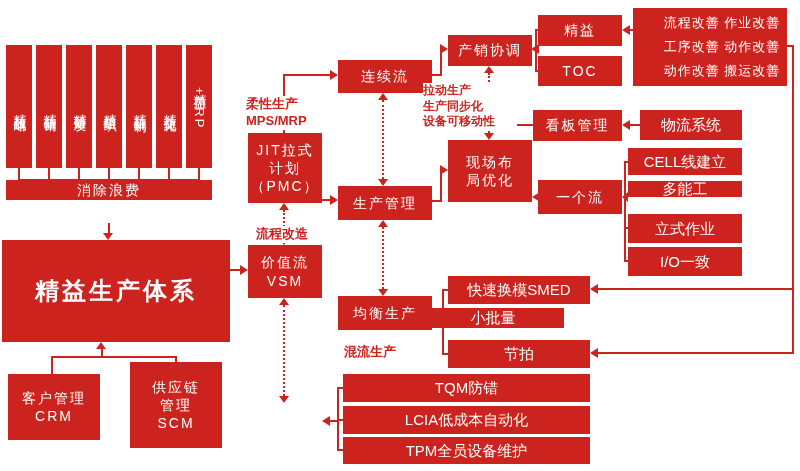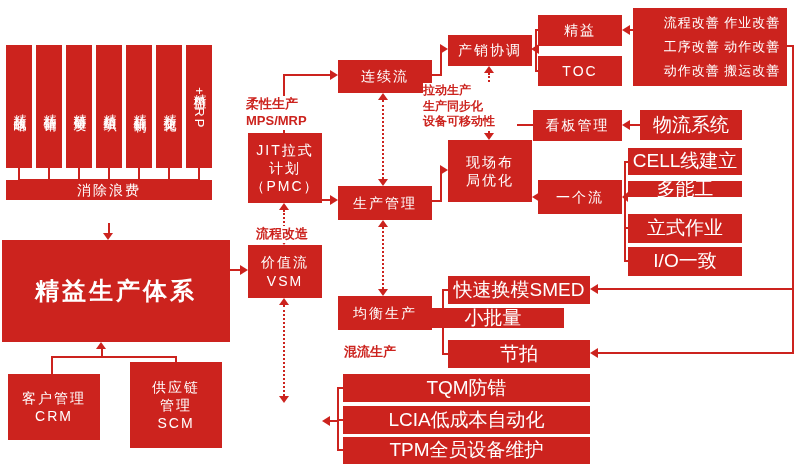--- a/index.html
+++ b/index.html
@@ -3,21 +3,21 @@
 <meta charset="utf-8">
 <style>
   * { margin:0; padding:0; box-sizing:border-box; }
   html,body { background:#fff; }
   body { font-family:"Liberation Sans","DejaVu Sans",sans-serif; }
   .stage { position:relative; width:800px; height:471px; background:#fff; overflow:hidden; }
   .box {
     position:absolute; background:#cc231e; color:#fff;
     display:flex; align-items:center; justify-content:center;
     text-align:center; white-space:pre-line;
-    font-size:19px; line-height:1.3; z-index:1;
+    font-size:15px; line-height:1.3; z-index:1;
   }
   .pillar { writing-mode:vertical-rl; letter-spacing:2px; font-size:13px; }
   .big { font-size:24px; font-weight:bold; letter-spacing:3px; }
   .mid { font-size:14px; letter-spacing:2px; }
   .wide3 { font-size:13px; line-height:1.85; letter-spacing:1px;padding-left:24px; }
   .lbl {
     position:absolute; color:#cc231e; font-weight:bold; text-align:left;
     white-space:pre-line; background:#fff; z-index:2; line-height:1.3;
   }
   .ln { position:absolute; background:#cc231e; z-index:0; }

